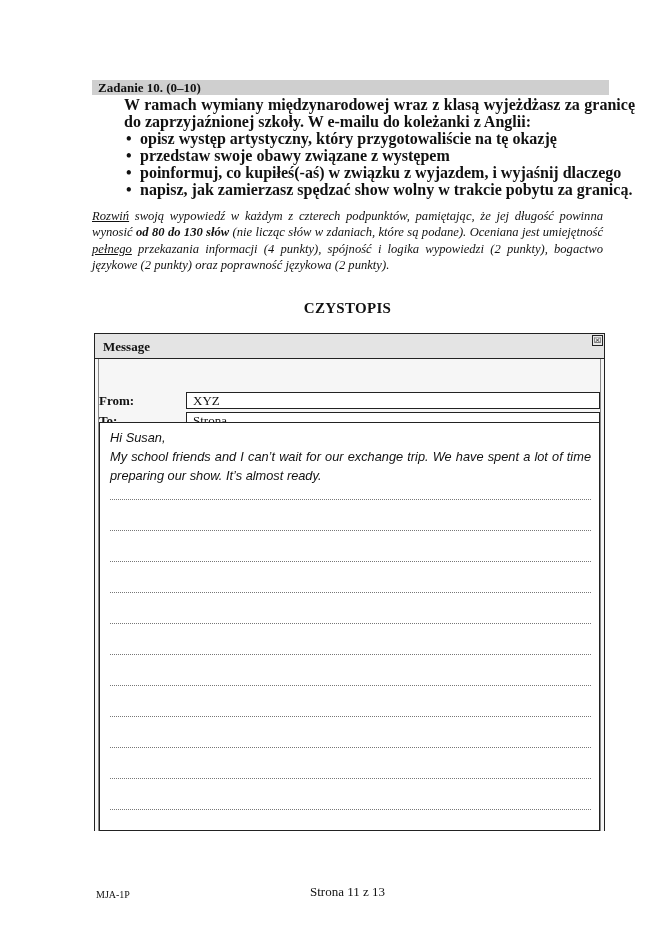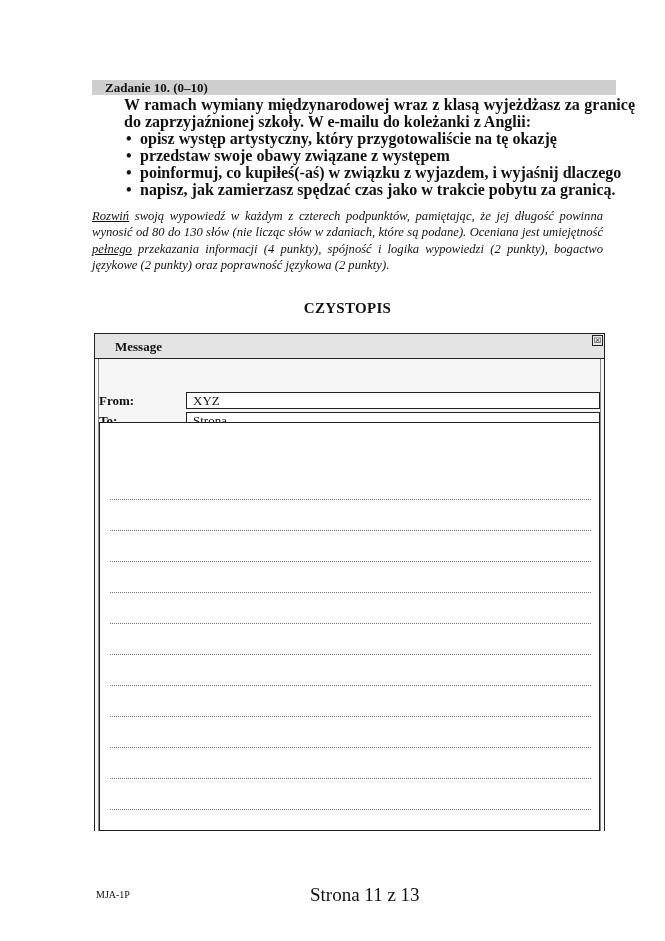--- a/index.html
+++ b/index.html
@@ -3,54 +3,54 @@
   <meta charset="utf-8">
   <style>
     html, body { margin: 0; padding: 0; background: #ffffff; }
     body {
       width: 665px; height: 941px; position: relative; overflow: hidden;
       font-family: "Liberation Serif", serif; color: #111;
     }
     .task-header {
       position: absolute; left: 92px; top: 80px; width: 511px; height: 15px;
       background: #cfcfcf; font-weight: bold; font-size: 13px; line-height: 15px;
-      padding-left: 13px;
+      padding-left: 6px;
     }
     .intro {
       position: absolute; left: 92px; top: 96px; width: 511px;
       font-weight: bold; font-size: 16px; line-height: 17px; text-align: justify; margin-left: 32px;
     }
     .intro p { margin: 0; }
     .intro ul { list-style: none; margin: 0; padding: 0; }
     .intro li { position: relative; padding-left: 16px; height: 17px; white-space: nowrap; }
     .intro li .bullet { position: absolute; left: 2px; top: 0; }
     .instructions {
       position: absolute; left: 92px; top: 208px; width: 511px;
       font-style: italic; font-size: 12.6px; line-height: 16.3px; text-align: justify;
     }
     .instructions p { margin: 0; }
     .u { text-decoration: underline; }
-    .b { font-weight: normal; }
+    .b { font-weight: bold; }
     .title {
       position: absolute; left: 92px; top: 300px; width: 511px; text-align: center;
       font-weight: bold; font-size: 15px; letter-spacing: 0.3px;
     }
     .frame {
       position: absolute; left: 94px; top: 333px; width: 509px; height: 497px;
       border-left: 1.5px solid #222; border-right: 1.5px solid #222; border-top: 1.5px solid #222;
       background: #f6f6f6;
     }
     .frame-inner {
       position: absolute; left: 3px; right: 3px; top: 0; bottom: 0;
       border-left: 1px solid #888; border-right: 1px solid #888;
     }
     .msg-bar {
       position: absolute; left: 0; right: 0; top: 0; height: 24px;
       background: #e4e4e4; border-bottom: 1.5px solid #222;
-      font-weight: bold; font-size: 13px; line-height: 26px; padding-left: 20px;
+      font-weight: bold; font-size: 13px; line-height: 26px; padding-left: 8px;
     }
     .close-btn {
       position: absolute; right: 1px; top: 1px; width: 9px; height: 9px;
       border: 1px solid #222; font-size: 8px; line-height: 9px; text-align: center;
       background: #e8e8e8; font-family: "DejaVu Sans", sans-serif;
     }
     .field-row { position: absolute; left: 4px; right: 4px; height: 18px; margin-top: 28px; }
     .field-label {
       position: absolute; left: 0; top: 1px; font-weight: bold; font-size: 13px; line-height: 16px;
     }
@@ -70,35 +70,35 @@
     }
     .body-text p { margin: 0; }
     .dotline {
       position: absolute; left: 10px; right: 8px; height: 0;
       border-top: 1px dotted #777;
     }
     .footer-code {
       position: absolute; left: 96px; top: 889px; font-weight: normal; font-size: 10px;
     }
     .footer-page {
-      position: absolute; left: 310px; top: 884px; font-size: 19px;
+      position: absolute; left: 310px; top: 884px; font-size: 13px;
     }
   </style>
 </head>
 <body>
 
 <div class="task-header">Zadanie 10. (0–10)</div>
 
 <div class="intro">
   <p>W ramach wymiany międzynarodowej wraz z klasą wyjeżdżasz za granicę do zaprzyjaźnionej szkoły. W e-mailu do koleżanki z Anglii:</p>
   <ul>
     <li><span class="bullet">•</span><span>opisz występ artystyczny, który przygotowaliście na tę okazję</span></li>
     <li><span class="bullet">•</span><span>przedstaw swoje obawy związane z występem</span></li>
     <li><span class="bullet">•</span><span>poinformuj, co kupiłeś(-aś) w związku z wyjazdem, i wyjaśnij dlaczego</span></li>
-    <li><span class="bullet">•</span><span>napisz, jak zamierzasz spędzać czas jako w trakcie pobytu za granicą.</span></li>
+    <li><span class="bullet">•</span><span>napisz, jak zamierzasz spędzać show wolny w trakcie pobytu za granicą.</span></li>
   </ul>
 </div>
 
 <div class="instructions">
   <p><span class="u">Rozwiń</span><span> swoją wypowiedź w każdym z czterech podpunktów, pamiętając, że jej długość powinna wynosić </span><span class="b">od 80 do 130 słów</span><span> (nie licząc słów w zdaniach, które są podane). Oceniana jest umiejętność </span><span class="u">pełnego</span><span> przekazania informacji (4 punkty), spójność i logika wypowiedzi (2 punkty), bogactwo językowe (2 punkty) oraz poprawność językowa (2 punkty).</span></p>
 </div>
 
 <div class="title">CZYSTOPIS</div>
 
 <div class="frame">
@@ -115,20 +115,24 @@
   <div class="field-row" style="top:50px;">
     <span class="field-label">To:</span>
     <div class="field-value">Strona</div>
   </div>
   <div class="field-row" style="top:69px;text-decoration:underline;">
     <span class="field-label">Subject:</span>
     <div class="field-value">exchange trip</div>
   </div>
 
   <div class="body-box">
+    <div class="body-text">
+      <p>Hi Susan,</p>
+      <p>My school friends and I can’t wait for our exchange trip. We have spent a lot of time preparing our show. It’s almost ready.</p>
+    </div>
     <div class="dotline" style="top:76px;"></div>
     <div class="dotline" style="top:107px;"></div>
     <div class="dotline" style="top:138px;"></div>
     <div class="dotline" style="top:169px;"></div>
     <div class="dotline" style="top:200px;"></div>
     <div class="dotline" style="top:231px;"></div>
     <div class="dotline" style="top:262px;"></div>
     <div class="dotline" style="top:293px;"></div>
     <div class="dotline" style="top:324px;"></div>
     <div class="dotline" style="top:355px;"></div>

